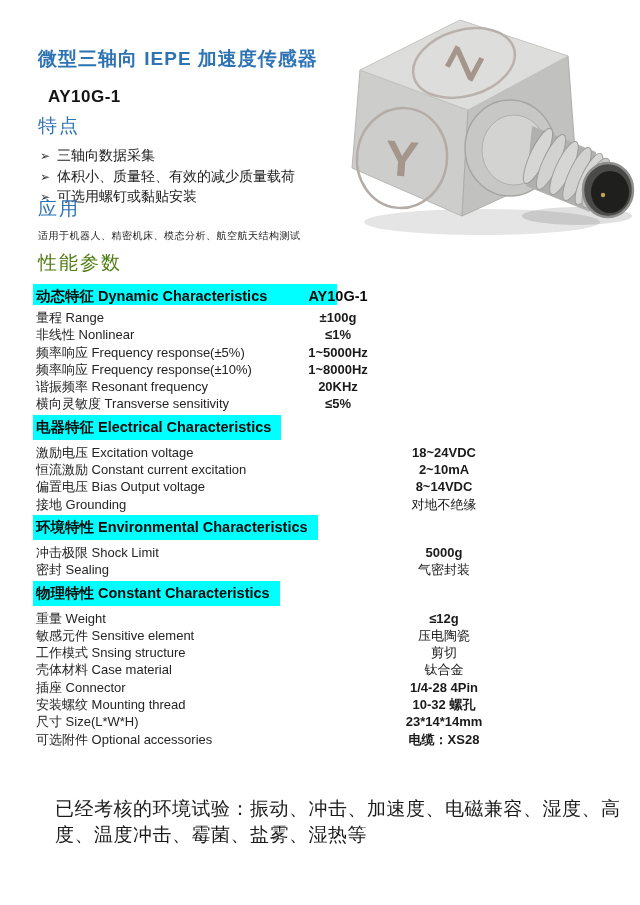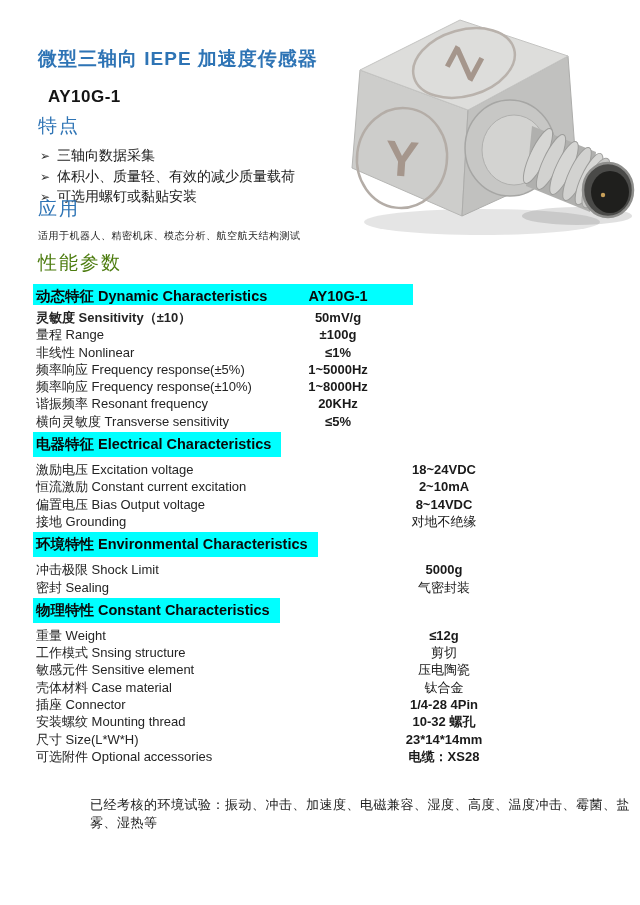--- a/index.html
+++ b/index.html
@@ -31,32 +31,32 @@
     font-family:"Liberation Serif", serif; font-size:10px; color:#1a1a1a; letter-spacing:0.5px;
   }
   
   .spec { position:absolute; left:0; top:284px; width:640px; }
   .spec-section { margin-bottom:2px; }
   .band {
     margin-left:33px; width:fit-content; background:#00FFFF;
     padding:2px 10px 2px 3px; height:21px; line-height:21px;
     font-size:14.5px; font-weight:bold; color:#0a0a0a; position:relative; white-space:nowrap;
   }
-  .band.wide { width:380px; padding-right:8px; box-sizing:border-box; }
+  .band.wide { width:304px; padding-right:8px; box-sizing:border-box; }
   .band.wide .band-value { position:absolute; left:235px; top:2px; width:140px; text-align:center; }
   .rows { margin-top:4px; margin-bottom:0; }
   .row { position:relative; height:17.3px; line-height:17.3px; padding-left:36px; font-size:13px; white-space:nowrap; }
   .row .label { color:#242424; }
   .row .value { position:absolute; top:0; text-align:center; color:#1a1a1a; }
   .spec-section.near .value { left:238px; width:200px; }
   .spec-section.far  .value { left:344px; width:200px; }
   .strong { font-weight:bold; color:#0f0f0f; }
   .footer {
     position:absolute; left:55px; top:796px;
-    font-family:"Liberation Serif", serif; font-size:13px; color:#1a1a1a; letter-spacing:0.5px;margin-left:35px;
+    font-family:"Liberation Serif", serif; font-size:19px; color:#1a1a1a; letter-spacing:0.5px;
   }
   .product-photo { position:absolute; left:342px; top:6px; width:298px; height:236px; }
 </style>
 </head>
 <body>
 
 <div class="page">
 
   <svg class="product-photo" viewBox="0 0 298 236" xmlns="http://www.w3.org/2000/svg">
 
@@ -121,24 +121,20 @@
 
   <div class="spec">
 
       <section class="spec-section near">
         <div class="band wide">
           <span class="band-title">动态特征 Dynamic Characteristics</span>
           <span class="band-value">AY10G-1</span>
         </div>
         <div class="rows">
 
-            <div class="row">
-              <span class="label strong">灵敏度 Sensitivity（±10）</span>
-              <span class="value strong">50mV/g</span>
-            </div>
 
             <div class="row">
               <span class="label">量程 Range</span>
               <span class="value strong">±100g</span>
             </div>
 
             <div class="row">
               <span class="label">非线性 Nonlinear</span>
               <span class="value strong">≤1%</span>
             </div>
@@ -220,30 +216,30 @@
           <span class="band-value"></span>
         </div>
         <div class="rows">
 
             <div class="row">
               <span class="label">重量 Weight</span>
               <span class="value strong">≤12g</span>
             </div>
 
             <div class="row">
+              <span class="label">敏感元件 Sensitive element</span>
+              <span class="value">压电陶瓷</span>
+            </div>
+
+            <div class="row">
               <span class="label">工作模式 Snsing structure</span>
               <span class="value">剪切</span>
             </div>
 
             <div class="row">
-              <span class="label">敏感元件 Sensitive element</span>
-              <span class="value">压电陶瓷</span>
-            </div>
-
-            <div class="row">
               <span class="label">壳体材料 Case material</span>
               <span class="value">钛合金</span>
             </div>
 
             <div class="row">
               <span class="label">插座 Connector</span>
               <span class="value strong">1/4-28 4Pin</span>
             </div>
 
             <div class="row">

